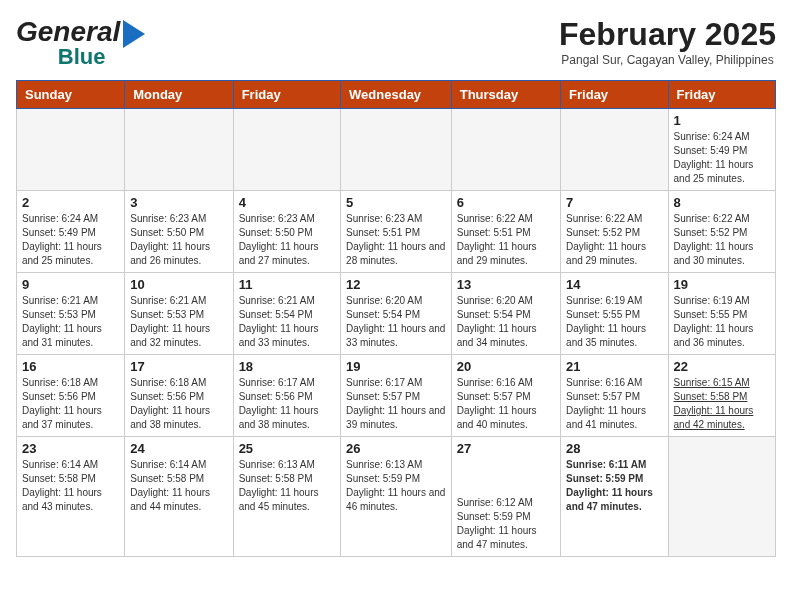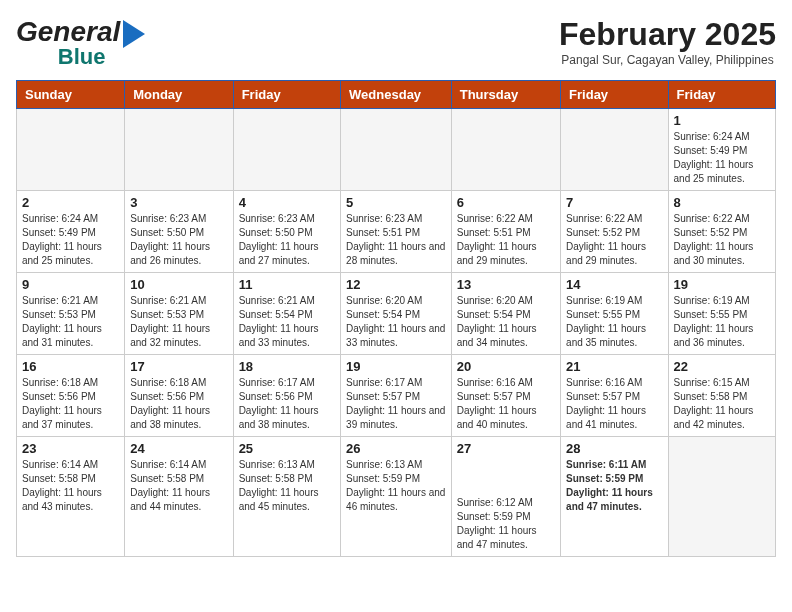--- a/index.html
+++ b/index.html
@@ -243,21 +243,21 @@
 Daylight: 11 hours and 40 minutes.</div>
         </td>
         <td>
           <span class="day-num">21</span>
           <div class="day-info" style="white-space: pre-line;">Sunrise: 6:16 AM
 Sunset: 5:57 PM
 Daylight: 11 hours and 41 minutes.</div>
         </td>
         <td>
           <span class="day-num">22</span>
-          <div class="day-info" style="white-space: pre-line;">Sunrise: 6:15 AM
+          <div class="day-info" style="white-space: pre-line; text-decoration: underline;">Sunrise: 6:15 AM
 Sunset: 5:58 PM
 Daylight: 11 hours and 42 minutes.</div>
         </td>
       </tr>
       <tr>
         <td>
           <span class="day-num">23</span>
           <div class="day-info" style="white-space: pre-line;">Sunrise: 6:14 AM
 Sunset: 5:58 PM
 Daylight: 11 hours and 43 minutes.</div>

